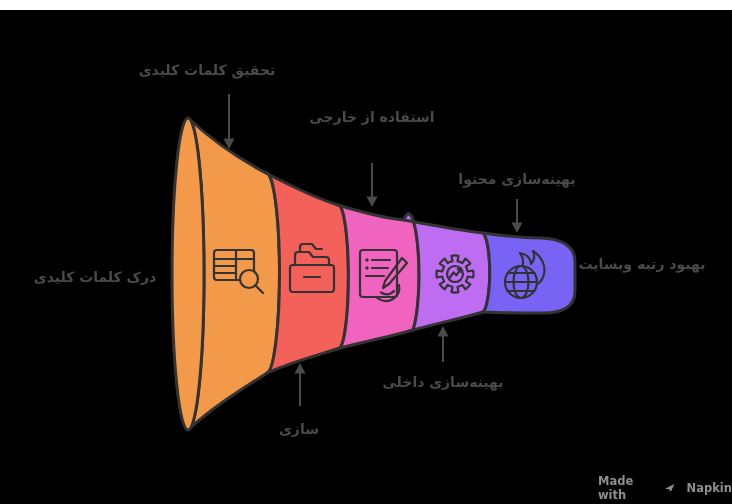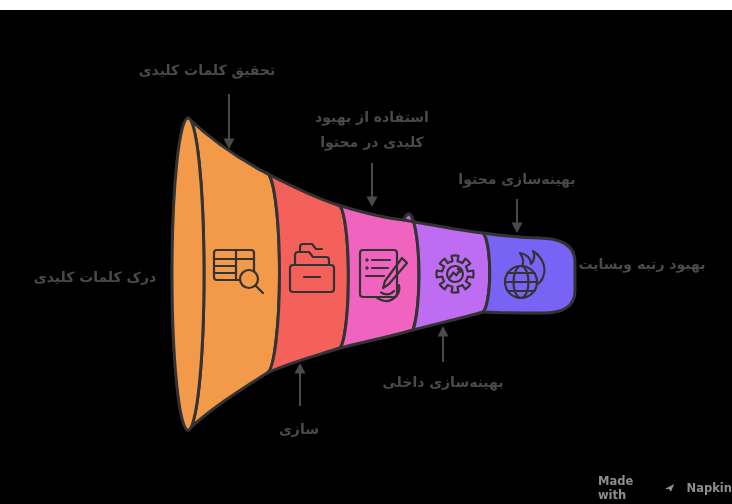--- a/index.html
+++ b/index.html
@@ -110,22 +110,21 @@
         <path d="M 300 353 L 294.5 363.5 H 305.5 Z"></path>
       </g>
     </g>
   </svg>
 
   <div style="color: rgb(74, 74, 74);">
 
     <div class="label" style="left:107px;top:48px;width:200px;" lang="fa">تحقیق کلمات کلیدی</div>
 
     <div class="label" style="left:272px;top:95px;width:200px;" lang="fa">
-      <div>استفاده از بهبود</div>
-      <div>کلیدی در محتوا</div>
+      <div>استفاده از خارجی</div>
     </div>
 
     <div class="label" style="left:417px;top:157px;width:200px;" lang="fa">بهینه‌سازی محتوا</div>
 
     <div class="label" style="left:0px;top:255px;width:190px;" lang="fa">درک کلمات کلیدی</div>
 
     <div class="label" style="left:552px;top:242px;width:180px;" lang="fa">بهبود رتبه وبسایت</div>
 
     <div class="label" style="left:343px;top:360px;width:200px;" lang="fa">بهینه‌سازی داخلی</div>
 

